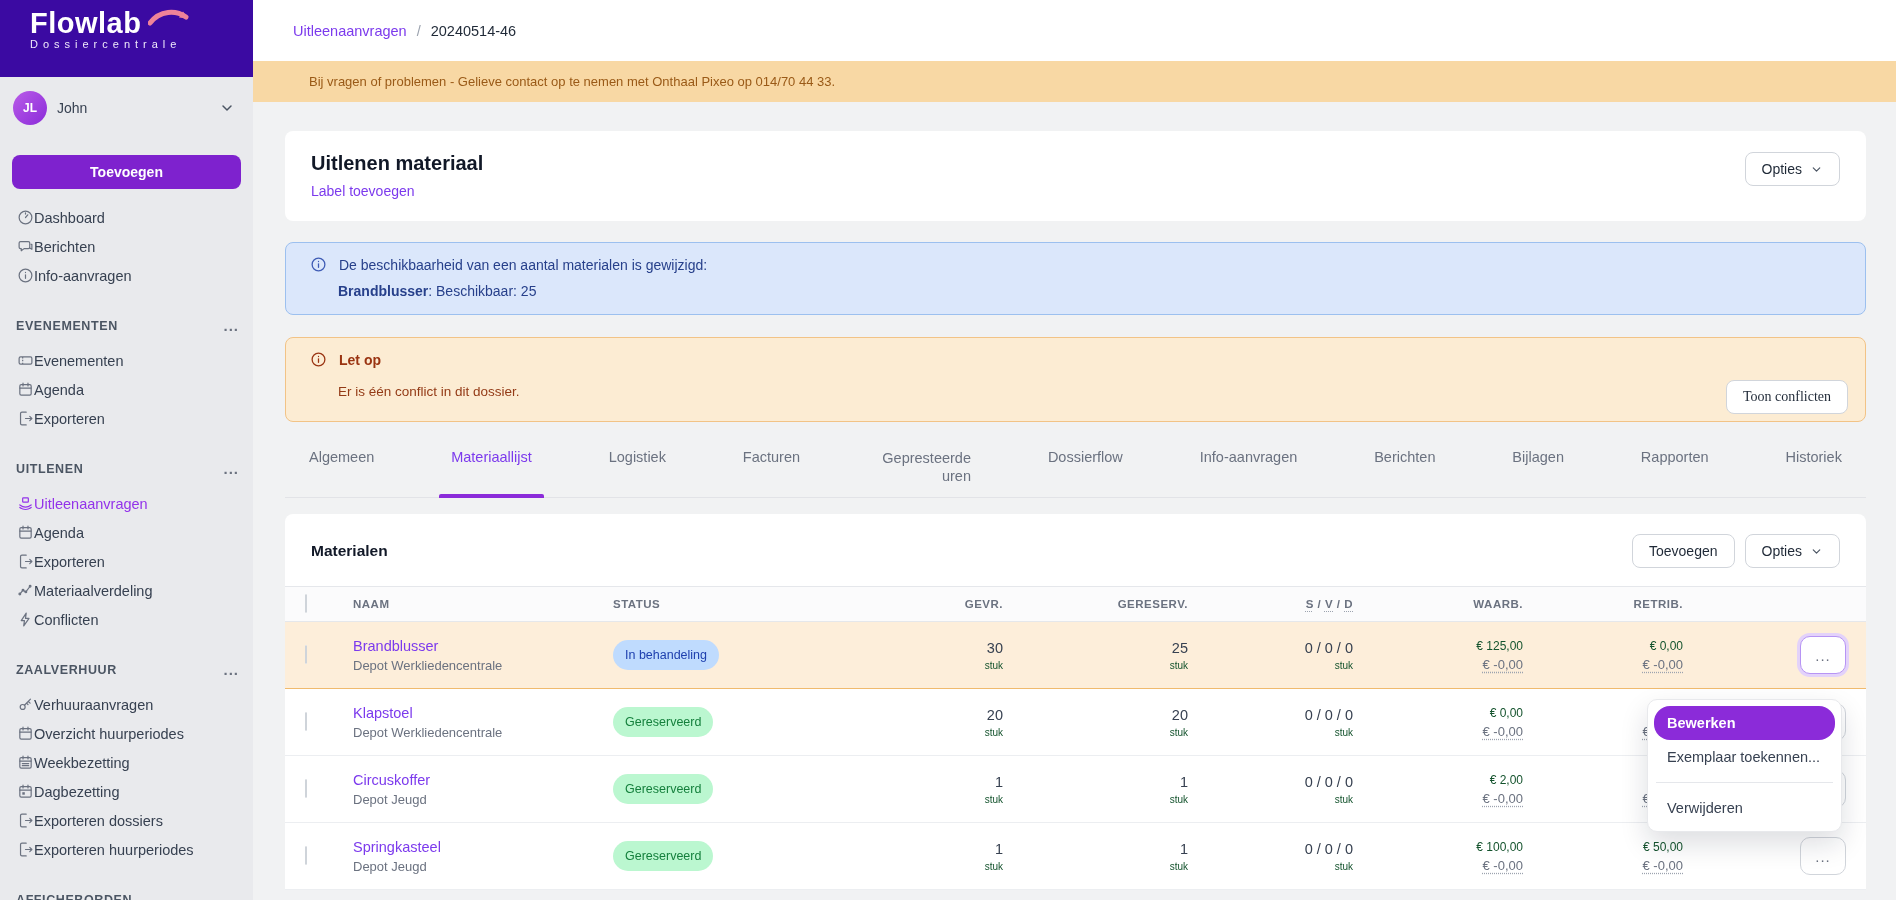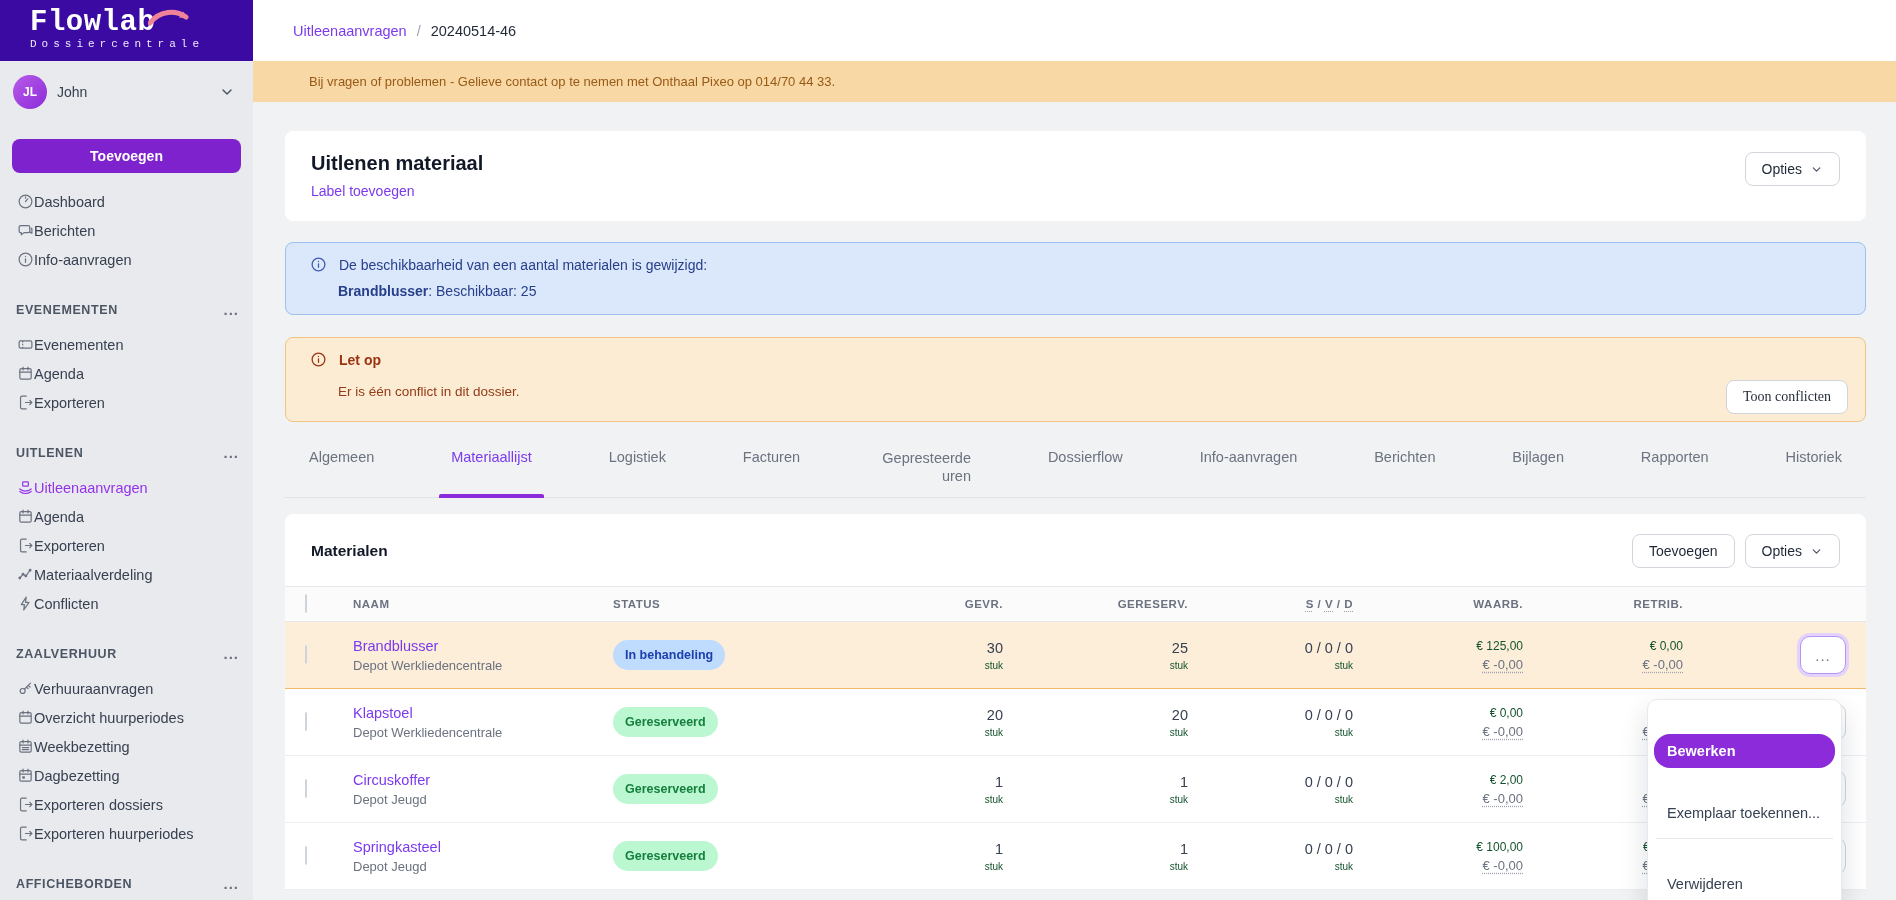--- a/index.html
+++ b/index.html
@@ -2,21 +2,21 @@
 <html><head>
 <meta charset="utf-8">
 <style>
   * { margin:0; padding:0; box-sizing:border-box; }
   html,body { width:1896px; height:900px; overflow:hidden; background:#f1f2f3;
     font-family:"Liberation Sans", sans-serif; color:#1f2937; }
   .app { display:flex; width:1896px; height:900px; }
 
   
   .sidebar { width:253px; min-width:253px; background:#e9eaed; height:900px; overflow:hidden; }
-  .logo { background:#3b0aa2; height:61px; padding:8px 15px 0 30px; position:relative;font-family:Liberation Mono, monospace; }
+  .logo { background:#3b0aa2; height:77px; padding:8px 15px 0 30px; position:relative; }
   .logo-text { color:#fff; font-size:29px; font-weight:800; letter-spacing:.5px; line-height:30px; }
   .logo-swoosh { position:absolute; left:148px; top:8px; }
   .logo-sub { color:#efe9fb; font-size:11px; letter-spacing:5px; margin-top:0px; }
   .user-row { display:flex; align-items:center; gap:10px; padding:14px 18px 0 13px; cursor:pointer; }
   .avatar { width:34px; height:34px; border-radius:50%; background:linear-gradient(135deg,#b95ce8,#8b2bd9);
     color:#fff; font-size:12px; font-weight:700; display:flex; align-items:center; justify-content:center; }
   .user-name { font-size:14px; color:#374151; flex:1; }
   .chev { color:#4b5563; }
   .add-btn { display:block; margin:30px 12px 0 12px; width:229px; height:34px; background:#7e22ce; color:#fff;
     border:none; border-radius:8px; font-size:14px; font-weight:700; cursor:pointer; font-family:inherit; }
@@ -77,37 +77,37 @@
   .grid-row { display:grid; grid-template-columns:48px 260px 270px 120px 185px 165px 170px 160px 1fr;
     align-items:center; padding:0 20px; }
   .thead { height:36px; border-top:1px solid #e5e7eb; border-bottom:1px solid #e5e7eb; background:#fbfbfc; }
   .th { font-size:11.5px; font-weight:700; letter-spacing:.5px; color:#6b7280; }
   .th.num, .cell.num { text-align:right; }
   .trow { height:67px; border-bottom:1px solid #eceef1; }
   .trow.hl { background:#fdeeda; border-bottom:1px solid #f0ba6e; }
   .checkbox { width:18px; height:18px; border:1px solid #cfd4da; border-radius:4px; background:#fff; cursor:pointer; }
   .name-link { color:#7c3aed; font-size:14.5px; cursor:pointer; }
   .depot { color:#6b7280; font-size:13px; margin-top:4px; }
-  .badge { display:inline-block; padding:8px 12px; border-radius:999px; font-size:12.5px; font-weight:700; }
+  .badge { display:inline-block; padding:8px 12px; border-radius:999px; font-size:12.5px; font-weight:400; }
   .badge.blue { background:#bfdbfe; color:#1e40af; }
   .badge.green { background:#bbf7d0; color:#15803d; }
   .qty { font-size:14.5px; color:#374151; }
   .unit { font-size:10px; color:#14532d; margin-top:4px; }
   .money { font-size:12px; color:#14532d; }
   .money-sub { font-size:13px; color:#6b7280; margin-top:4px; }
   .dotu { text-decoration:underline dotted; text-decoration-color:#9ca3af; text-underline-offset:3px; }
   .cell-actions { display:flex; justify-content:flex-end; }
   .dots-btn { width:46px; height:38px; border-radius:10px; border:1px solid #d1d5db; background:#fff; color:#6b7280;
     font-size:15px; letter-spacing:1px; cursor:pointer; display:flex; align-items:center; justify-content:center; font-family:inherit; }
   .dots-btn.focus { border:1px solid #b794f4; box-shadow:0 0 0 3px #e3d2fa; }
 
   
   .ctx-menu { position:absolute; left:1394px; top:699px; width:195px; background:#fff; border:1px solid #e8e9ec;
     border-radius:10px; box-shadow:0 12px 28px rgba(15,23,42,.14); padding:6px; z-index:50; }
-  .ctx-item { font-size:14.5px; color:#374151; padding:9px 13px; border-radius:16px; cursor:pointer;margin-top:28px; }
+  .ctx-item { font-size:14.5px; color:#374151; padding:9px 13px; border-radius:16px; cursor:pointer; }
   .ctx-item.active { background:#8b2bd9; color:#fff; font-weight:700; }
   .ctx-div { height:1px; background:#e5e7eb; margin:8px 2px; }
 
   svg { display:block; }
 </style>
 </head>
 <body>
 
 <div class="app">
 

